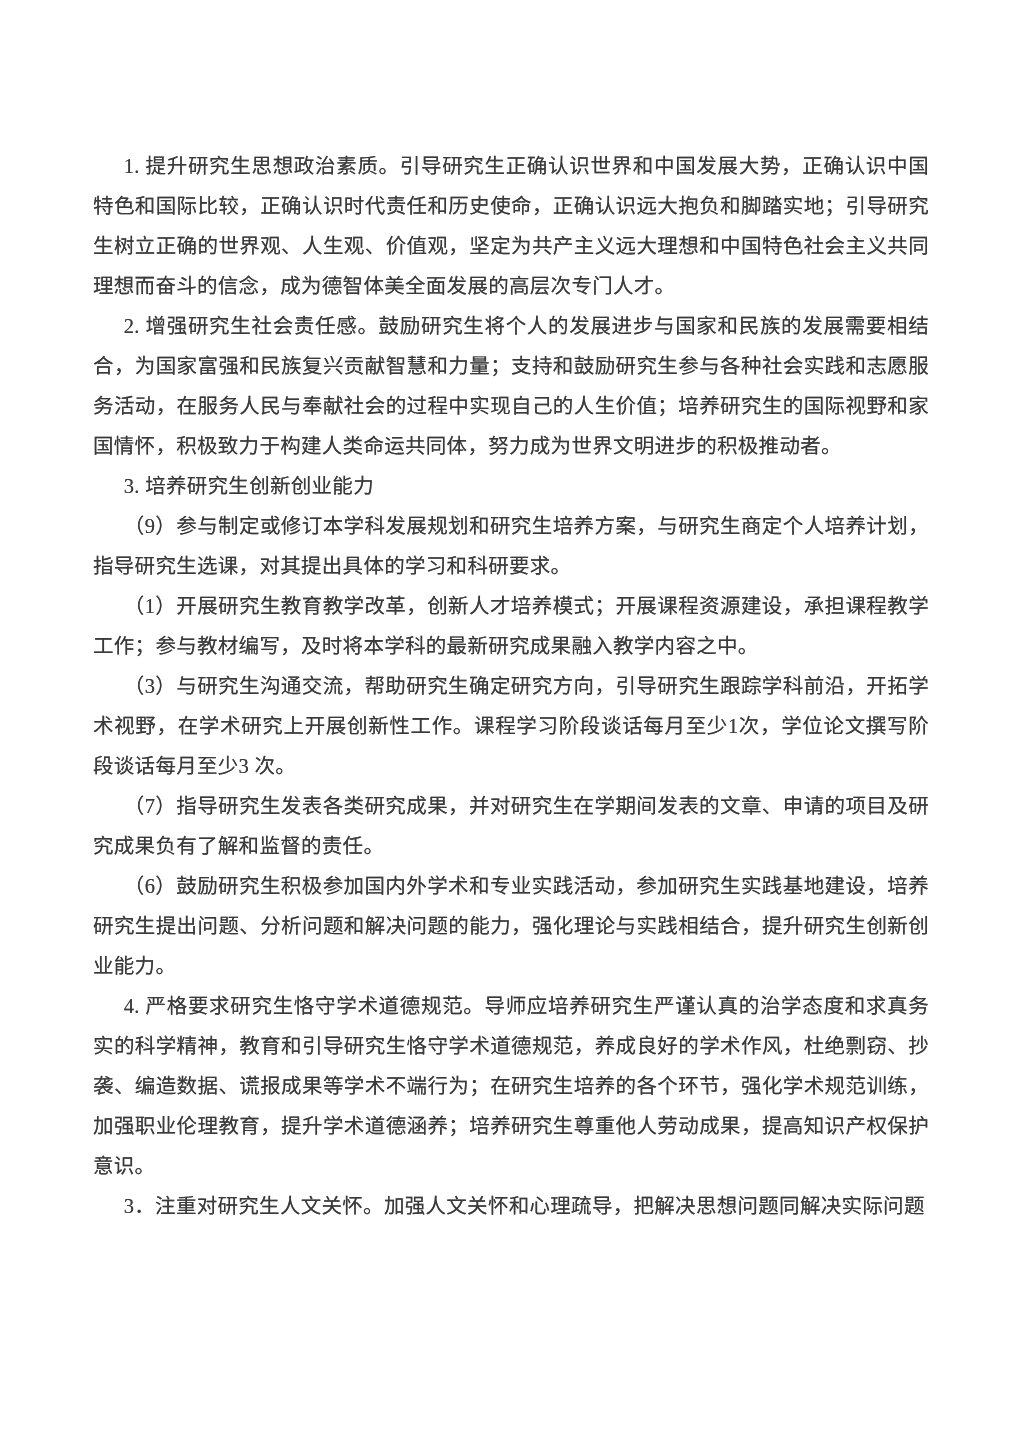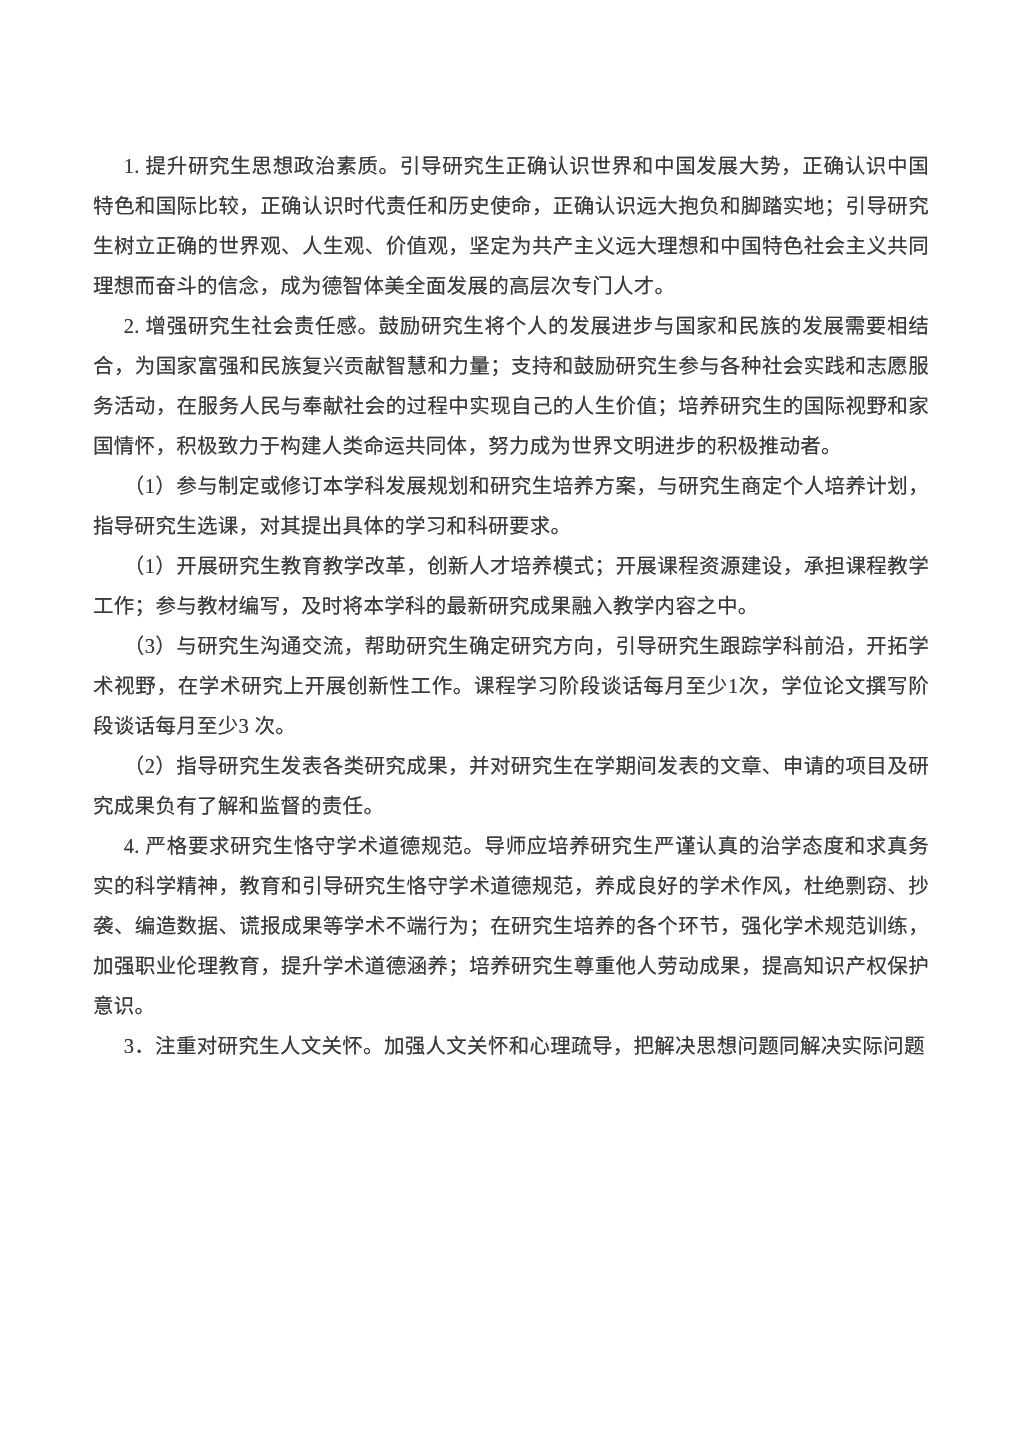--- a/index.html
+++ b/index.html
@@ -31,20 +31,22 @@
     text-shadow: 0 0 0.6px rgba(70, 70, 70, 0.75);
   }
 </style>
 </head>
 <body>
 
 <div class="page">
   <div class="doc-body">
     <p class="para">1. 提升研究生思想政治素质。引导研究生正确认识世界和中国发展大势，正确认识中国特色和国际比较，正确认识时代责任和历史使命，正确认识远大抱负和脚踏实地；引导研究生树立正确的世界观、人生观、价值观，坚定为共产主义远大理想和中国特色社会主义共同理想而奋斗的信念，成为德智体美全面发展的高层次专门人才。</p>
     <p class="para">2. 增强研究生社会责任感。鼓励研究生将个人的发展进步与国家和民族的发展需要相结合，为国家富强和民族复兴贡献智慧和力量；支持和鼓励研究生参与各种社会实践和志愿服务活动，在服务人民与奉献社会的过程中实现自己的人生价值；培养研究生的国际视野和家国情怀，积极致力于构建人类命运共同体，努力成为世界文明进步的积极推动者。</p>
-    <p class="para">（1）参与制定或修订本学科发展规划和研究生培养方案，与研究生商定个人培养计划，指导研究生选课，对其提出具体的学习和科研要求。</p>
+    <p class="para">3. 培养研究生创新创业能力</p>
+    <p class="para">（9）参与制定或修订本学科发展规划和研究生培养方案，与研究生商定个人培养计划，指导研究生选课，对其提出具体的学习和科研要求。</p>
     <p class="para">（1）开展研究生教育教学改革，创新人才培养模式；开展课程资源建设，承担课程教学工作；参与教材编写，及时将本学科的最新研究成果融入教学内容之中。</p>
     <p class="para">（3）与研究生沟通交流，帮助研究生确定研究方向，引导研究生跟踪学科前沿，开拓学术视野，在学术研究上开展创新性工作。课程学习阶段谈话每月至少1次，学位论文撰写阶段谈话每月至少3 次。</p>
-    <p class="para">（2）指导研究生发表各类研究成果，并对研究生在学期间发表的文章、申请的项目及研究成果负有了解和监督的责任。</p>
+    <p class="para">（7）指导研究生发表各类研究成果，并对研究生在学期间发表的文章、申请的项目及研究成果负有了解和监督的责任。</p>
+    <p class="para">（6）鼓励研究生积极参加国内外学术和专业实践活动，参加研究生实践基地建设，培养研究生提出问题、分析问题和解决问题的能力，强化理论与实践相结合，提升研究生创新创业能力。</p>
     <p class="para">4. 严格要求研究生恪守学术道德规范。导师应培养研究生严谨认真的治学态度和求真务实的科学精神，教育和引导研究生恪守学术道德规范，养成良好的学术作风，杜绝剽窃、抄袭、编造数据、谎报成果等学术不端行为；在研究生培养的各个环节，强化学术规范训练，加强职业伦理教育，提升学术道德涵养；培养研究生尊重他人劳动成果，提高知识产权保护意识。</p>
     <p class="para">3．注重对研究生人文关怀。加强人文关怀和心理疏导，把解决思想问题同解决实际问题</p>
   </div>
 </div>
 
 </body></html>

